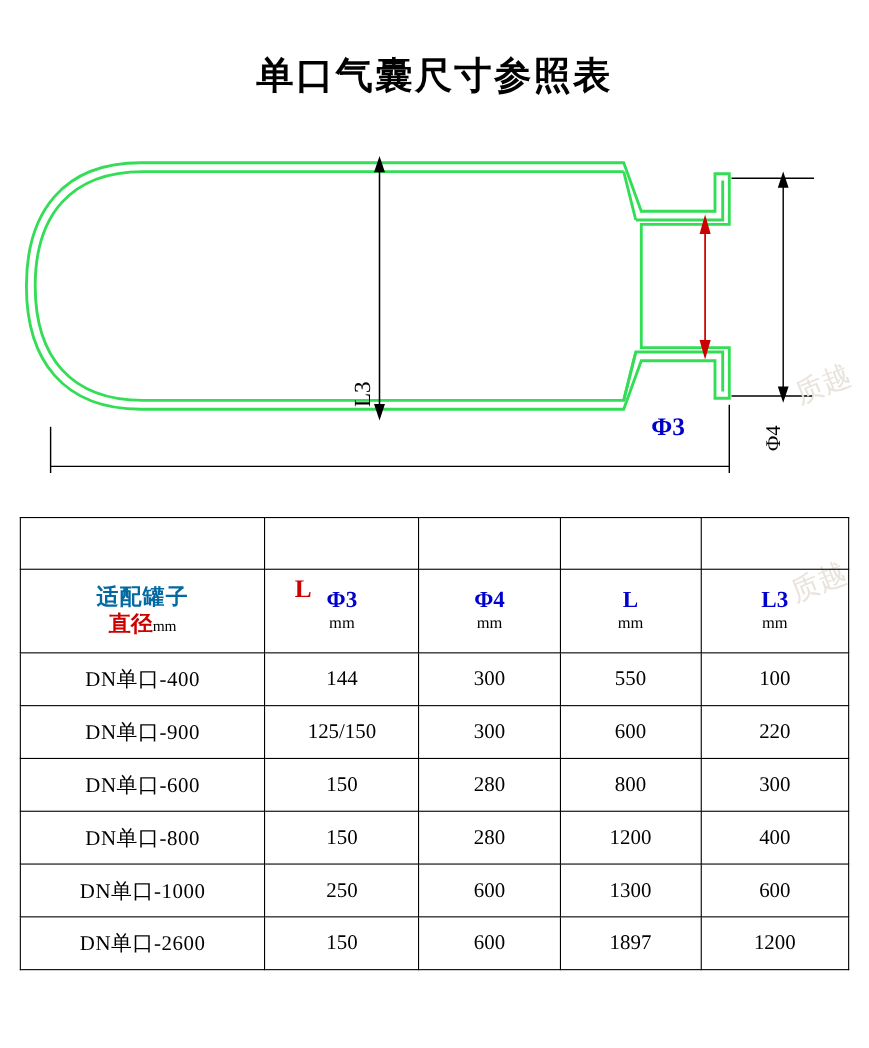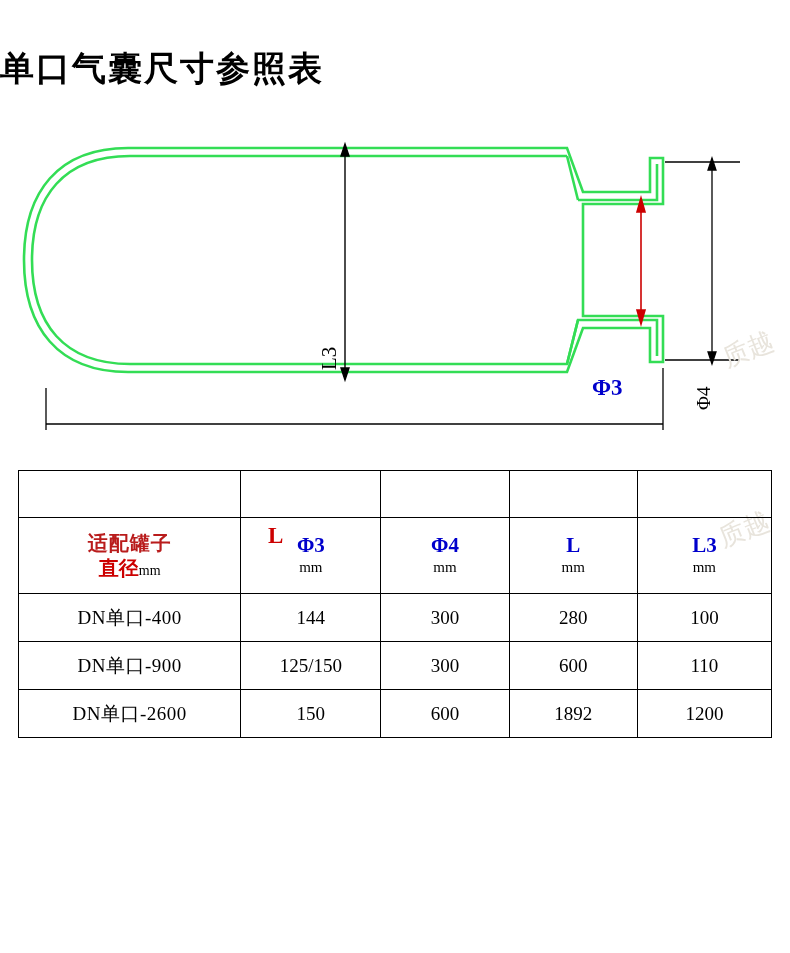--- a/index.html
+++ b/index.html
@@ -15,21 +15,21 @@
     color: #000;
     overflow: hidden;
   }
 
   
   .page-title {
     position: absolute;
     top: 46px;
     left: 0;
     width: 790px;
-    text-align: left;
+    text-align: center;
     font-family: "Liberation Serif", serif;
     font-size: 34px;
     font-weight: bold;
     letter-spacing: 2px;
     color: #000;
   }
 
   
   .diagram-wrap {
     position: absolute;
@@ -129,21 +129,21 @@
     display: block;
     font-size: 15px;
     line-height: 1.4;
     color: #000;
   }
   .hdr-col0-line1 {
     display: block;
     font-size: 20px;
     font-weight: bold;
     letter-spacing: 1px;
-    color: #b91c1c;
+    color: #0369a1;
     line-height: 1.25;
   }
   .hdr-col0-line2 {
     display: block;
     font-size: 20px;
     font-weight: bold;
     color: #cc0000;
     line-height: 1.25;
   }
   .hdr-col0-line2 .unit-mm {
@@ -288,31 +288,52 @@
       <td>
         <span class="hdr-main">L3</span>
         <span class="hdr-unit">mm</span>
       </td>
     </tr>
 
     <tr class="row-data">
       <td class="cell-name">DN单口-400</td>
       <td>144</td>
       <td>300</td>
-      <td>280</td>
+      <td>550</td>
       <td>100</td>
     </tr>
     <tr class="row-data">
       <td class="cell-name">DN单口-900</td>
       <td>125/150</td>
       <td>300</td>
       <td>600</td>
-      <td>110</td>
+      <td>220</td>
+    </tr>
+    <tr class="row-data">
+      <td class="cell-name">DN单口-600</td>
+      <td>150</td>
+      <td>280</td>
+      <td>800</td>
+      <td>300</td>
+    </tr>
+    <tr class="row-data">
+      <td class="cell-name">DN单口-800</td>
+      <td>150</td>
+      <td>280</td>
+      <td>1200</td>
+      <td>400</td>
+    </tr>
+    <tr class="row-data">
+      <td class="cell-name">DN单口-1000</td>
+      <td>250</td>
+      <td>600</td>
+      <td>1300</td>
+      <td>600</td>
     </tr>
     <tr class="row-data">
       <td class="cell-name">DN单口-2600</td>
       <td>150</td>
       <td>600</td>
-      <td>1892</td>
+      <td>1897</td>
       <td>1200</td>
     </tr>
   </tbody>
 </table>
 
 </body></html>

